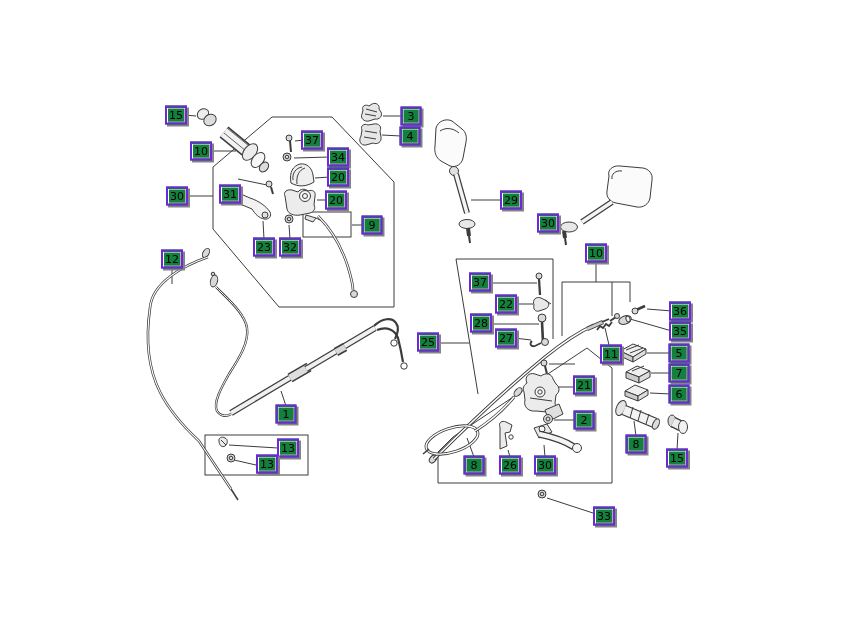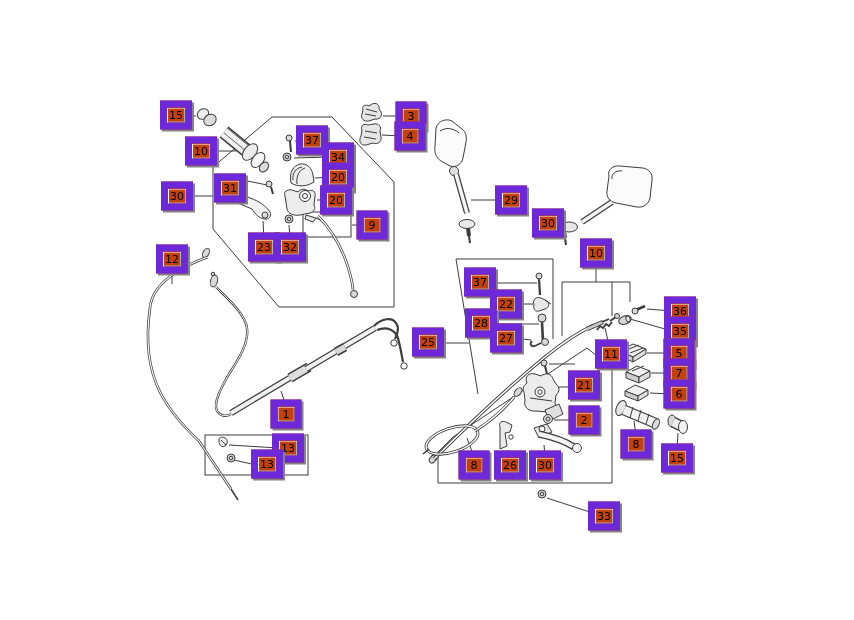--- a/index.html
+++ b/index.html
@@ -6,21 +6,21 @@
   .stage{
     position:relative;width:854px;height:620px;background:#ffffff;
     font-family:"DejaVu Sans","Liberation Sans",sans-serif;overflow:hidden;
   }
   .stage svg{position:absolute;left:0;top:0;}
   .callout{
     position:absolute;transform:translate(-50%,-50%);
     min-width:13px;height:15px;padding:0 2px;
     display:inline-flex;align-items:center;justify-content:center;
     font-size:11px;line-height:1;color:#000;
-    background:#c2410c;border:7px solid #6d28d9;
+    background:#15803d;border:2px solid #6d28d9;
     box-shadow:inset 1px 1px 0 #ffffff, inset -1px -1px 0 #b0b0b0, 2px 2px 0 #848484;
     user-select:none;
   }
 </style>
 </head>
 <body>
 
 <div class="stage">
 
 <svg width="854" height="620" viewBox="0 0 854 620">
@@ -326,21 +326,21 @@
         <circle cx="545" cy="342" r="3.5" fill="#d8d8d8"></circle>
       </g>
     </g>
   </g>
 </svg>
 
 <span class="callout" style="left:176px;top:115px">15</span>
 <span class="callout" style="left:201px;top:151px">10</span>
 <span class="callout" style="left:312px;top:140px">37</span>
 <span class="callout" style="left:338px;top:157px">34</span>
-<span class="callout" style="left:230px;top:188px">31</span>
+<span class="callout" style="left:230px;top:194px">31</span>
 <span class="callout" style="left:338px;top:177px">20</span>
 <span class="callout" style="left:177px;top:196px">30</span>
 <span class="callout" style="left:336px;top:200px">20</span>
 <span class="callout" style="left:372px;top:225px">9</span>
 <span class="callout" style="left:264px;top:247px">23</span>
 <span class="callout" style="left:290px;top:247px">32</span>
 <span class="callout" style="left:411px;top:116px">3</span>
 <span class="callout" style="left:410px;top:136px">4</span>
 <span class="callout" style="left:511px;top:200px">29</span>
 <span class="callout" style="left:548px;top:223px">30</span>

